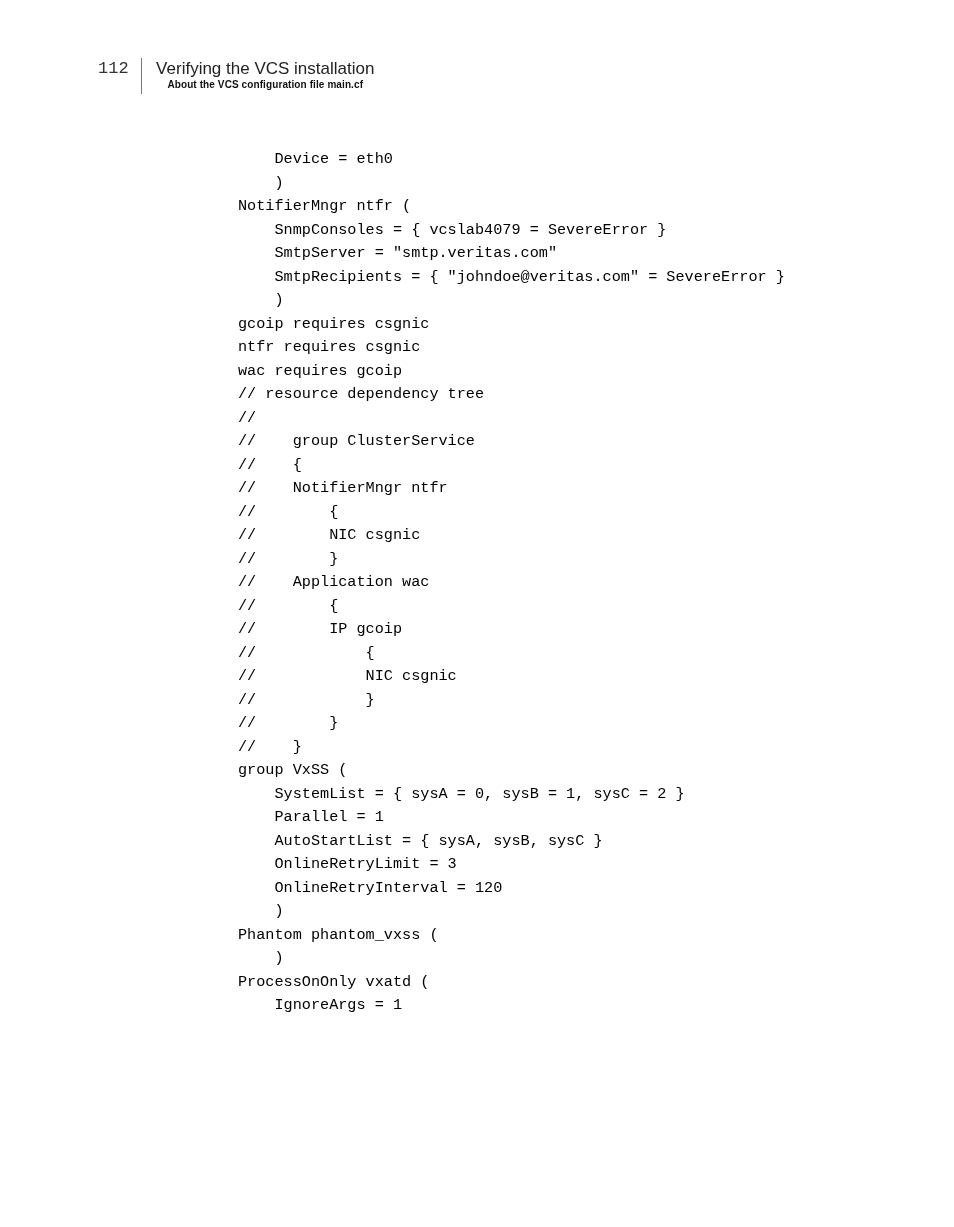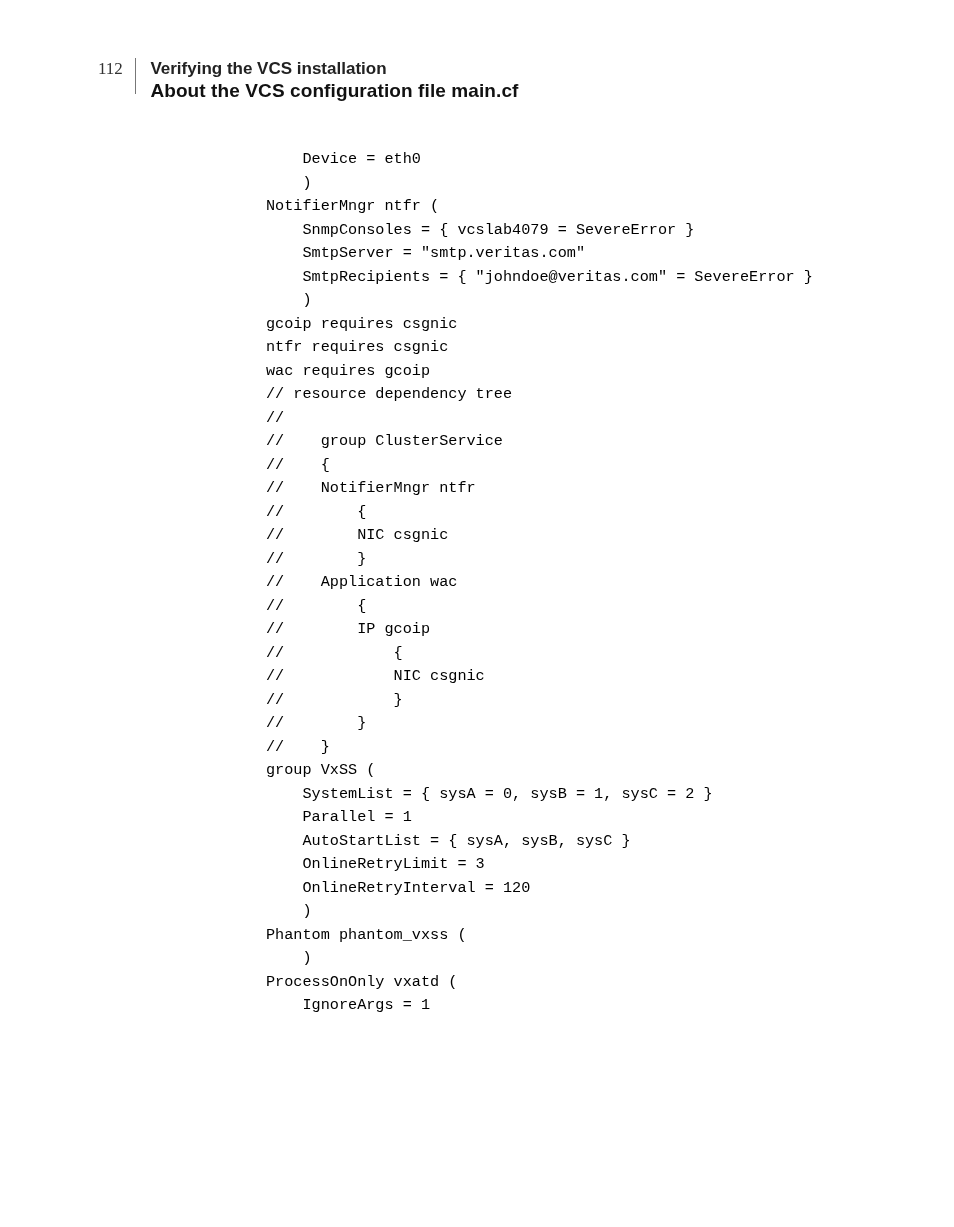--- a/index.html
+++ b/index.html
@@ -20,60 +20,59 @@
   .header {
     position: absolute;
     top: 58px;
     left: 98px;
     font-size: 17px;
     line-height: 1.25;
   }
   .page-num {
     display: inline-block;
     vertical-align: top;
-    font-family: Liberation Serif, serif;
+    font-family: Liberation Mono, monospace;
     font-size: 17px;
     color: #333;
   }
   .sep {
     display: inline-block;
     width: 1px;
     height: 36px;
     background: #777;
     margin: 0 10px -10px 8px;
     vertical-align: top;
   }
   .htext {
     display: inline-block;
     vertical-align: top;
     font-family: Arial, Helvetica, sans-serif;
   }
   .hchap {
     font-size: 17px;
     color: #222;
-    font-weight: 700;
+    font-weight: 400;
   }
   .hsec {
-    font-size: 19px;
+    font-size: 10px;
     color: #111;
     font-weight: 700;
     letter-spacing: 0.1px;
     text-align: center;
   }
   .code-block {
     position: absolute;
     left: 238px;
     top: 148px;
     width: 640px;
     font-family: "Courier New", Courier, monospace;
     font-size: 15.2px;
     line-height: 23.5px;
     white-space: pre;
     color: #000;
-    margin-left: 28px;
   }
   .b { font-weight: 400; }
   .blk { display: block; }
 </style>
 </head>
 <body>
 
 <div class="page">
 
   <div class="header">

